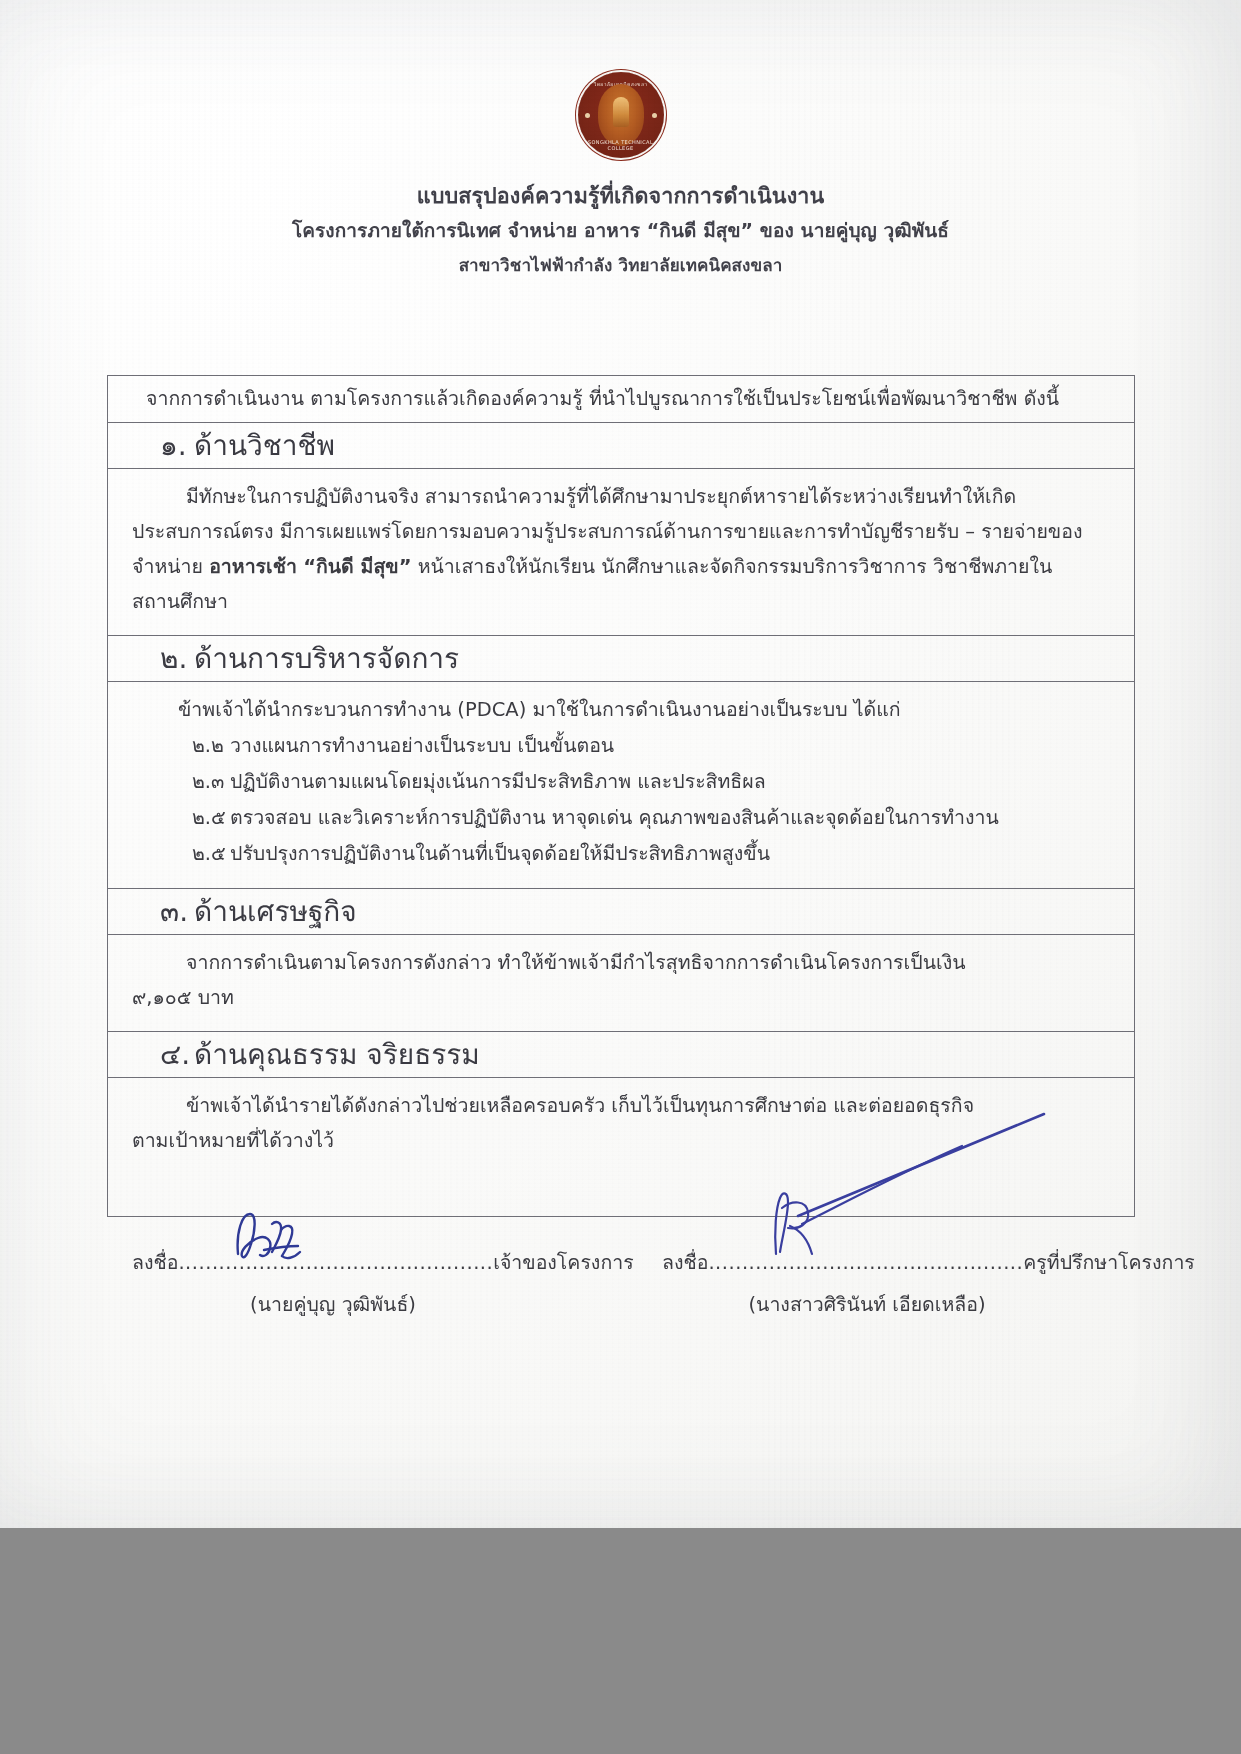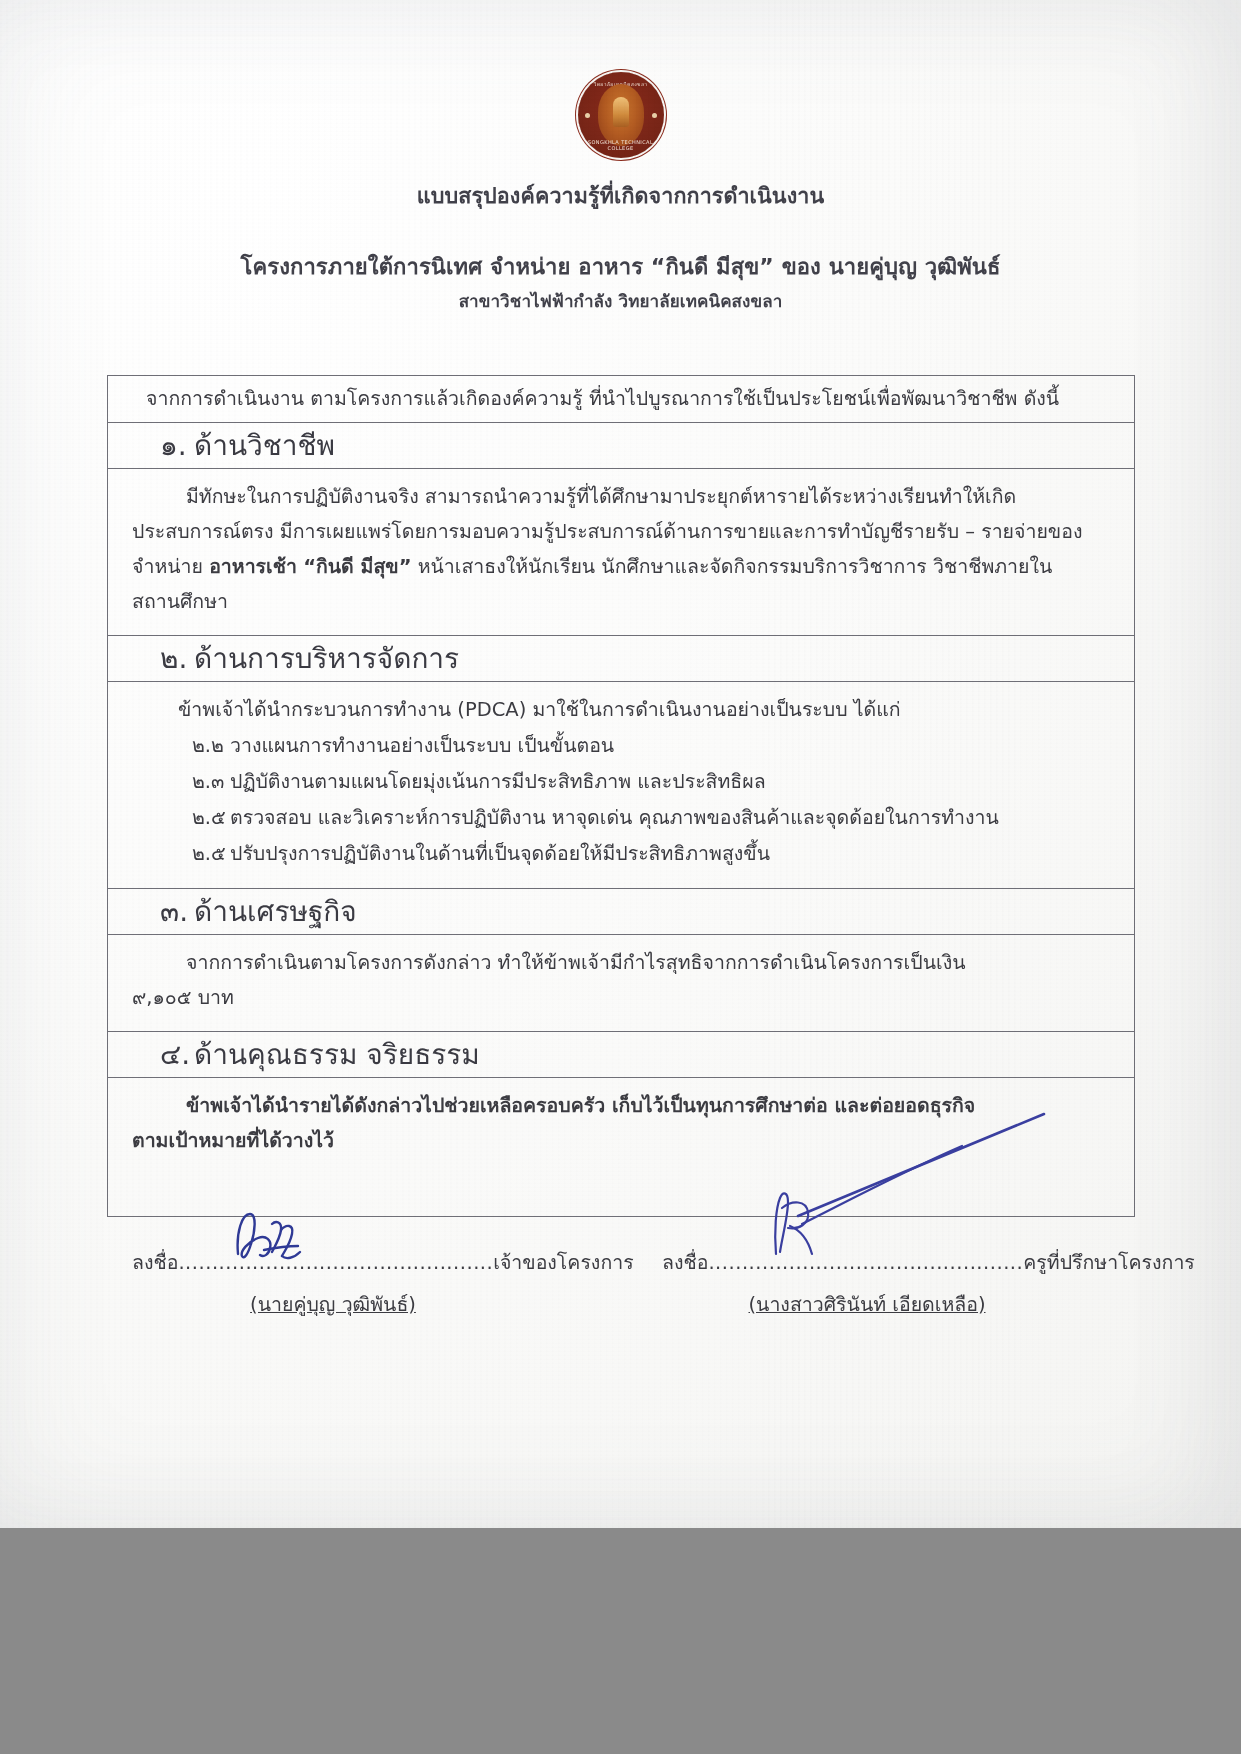--- a/index.html
+++ b/index.html
@@ -106,39 +106,39 @@
     text-align: center;
     z-index: 2;
   }
   .doc-heading .hline {
     font-size: 21.5px;
     font-weight: 700;
     line-height: 35px;
     color: #41414a;
     letter-spacing: .1px;
   }
-  .doc-heading .hline.l2 { font-size: 22px; margin-top: 36px; }
+  .doc-heading .hline.l2 { font-size: 19px; }
   .doc-heading .hline.l3 { font-size: 17px; }
 
   
   .doc-table {
     position: absolute;
     left: 107px;
     top: 328px;
     width: 1026px;
     border: 1.4px solid #6f6f77;
     z-index: 2;
     background: transparent;
     margin-top: 47px;
   }
   .row {
     border-bottom: 1.4px solid #6f6f77;
     padding: 0;
   }
-  .row:last-child { border-bottom: none; font-weight: bold; }
+  .row:last-child { border-bottom: none; }
 
   .intro-row {
     padding: 9px 22px 9px 38px;
     font-size: 19.5px;
     line-height: 28px;
   }
   .section-head {
     padding: 8px 22px 7px 52px;
     font-size: 28px;
     font-weight: 400;
@@ -196,21 +196,20 @@
   .sig-line-text {
     white-space: nowrap;
     line-height: 30px;
   }
   .dots { letter-spacing: .5px; }
   .sig-name {
     text-align: center;
     margin-top: 12px;
     line-height: 30px;
     padding-right: 56px;
-    text-decoration: underline;
   }
   .sig-col.second .sig-name { padding-right: 48px; }
 
   
   .ink {
     position: absolute;
     pointer-events: none;
     z-index: 4;
   }
   .ink svg { display: block; overflow: visible; }

